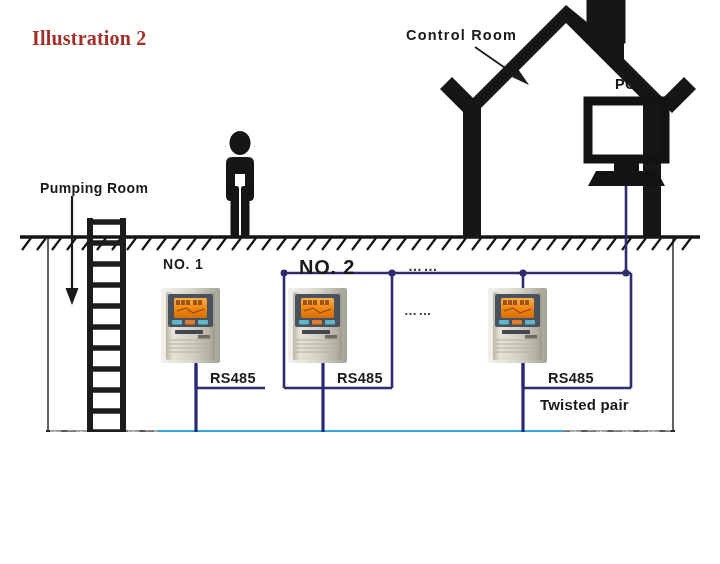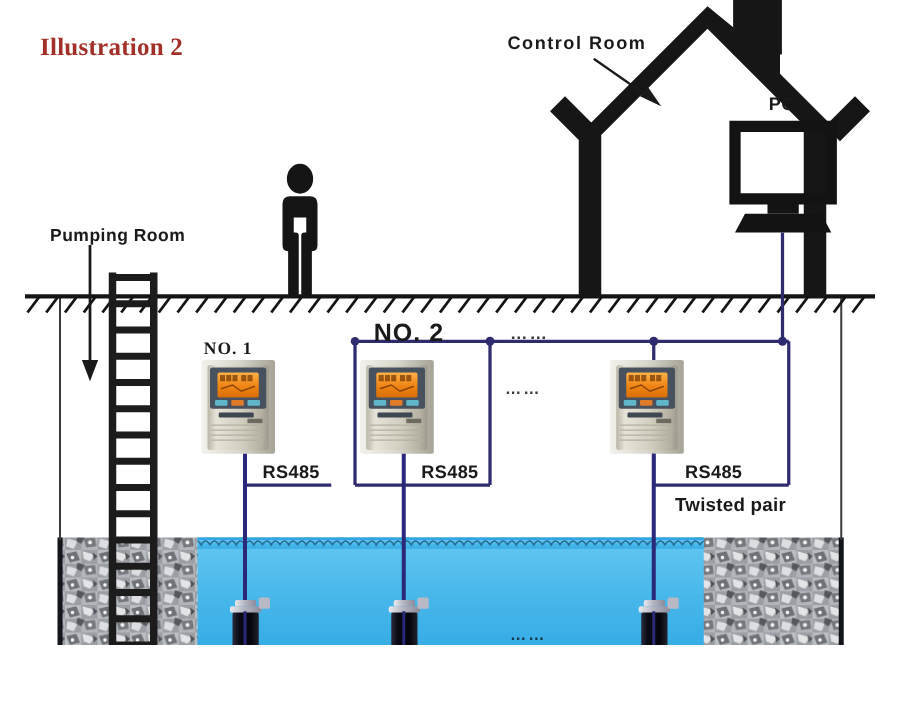--- a/index.html
+++ b/index.html
@@ -4,21 +4,21 @@
 <title>Illustration 2</title>
 <style>
   html,body{margin:0;padding:0;background:#ffffff;}
   body{
     font-family:"Liberation Sans", sans-serif;
     -webkit-font-smoothing:antialiased;
   }
   #stage{
     position:relative;
     width:720px;
-    height:516px;
+    height:432px;
     background:#ffffff;
     overflow:hidden;
   }
   #stage svg{display:block;position:absolute;left:0;top:0;}
   .txt{
     position:absolute;
     white-space:nowrap;
     color:#1a1a1a;
     font-family:"Liberation Sans", sans-serif;
     font-weight:bold;
@@ -28,21 +28,21 @@
     left:32px; top:27px;
     font-family:"Liberation Serif", serif;
     font-weight:bold;
     font-size:20px;
     color:#a23028;
     letter-spacing:0.2px;
   }
   #lbl-pumping{ left:40px; top:180px; font-size:14px; }
   #lbl-control{ left:406px; top:27px; font-size:14.5px; letter-spacing:1.2px;}
   #lbl-pc{ left:615px; top:76px; font-size:14.5px;text-align:center; }
-  #lbl-no1{ left:163px; top:272px; font-size:14px; letter-spacing:0.8px;font-family:Liberation Serif, serif;}
+  #lbl-no1{ left:163px; top:256px; font-size:14px; letter-spacing:0.8px;}
   #lbl-no2{ left:299px; top:256px; font-size:20px; letter-spacing:0.8px;}
   #lbl-dots-top{ left:408px; top:258px; font-size:14px; letter-spacing:1.5px; color:#3a3a3a;}
   #lbl-max{ left:481px; top:255px; font-size:15px; letter-spacing:0.5px;}
   #lbl-dots-mid{ left:404px; top:303px; font-size:13px; letter-spacing:1.5px; color:#3a3a3a;}
   #lbl-rs1{ left:210px; top:370px; font-size:14.5px; letter-spacing:0.3px;}
   #lbl-rs2{ left:337px; top:370px; font-size:14.5px; letter-spacing:0.3px;}
   #lbl-rs3{ left:548px; top:370px; font-size:14.5px; letter-spacing:0.3px;}
   #lbl-twisted{ left:540px; top:396px; font-size:15px; letter-spacing:0.2px;}
   #lbl-dots-water{ left:408px; top:500px; font-size:13px; letter-spacing:1.5px; color:#16384d;}
 </style>

